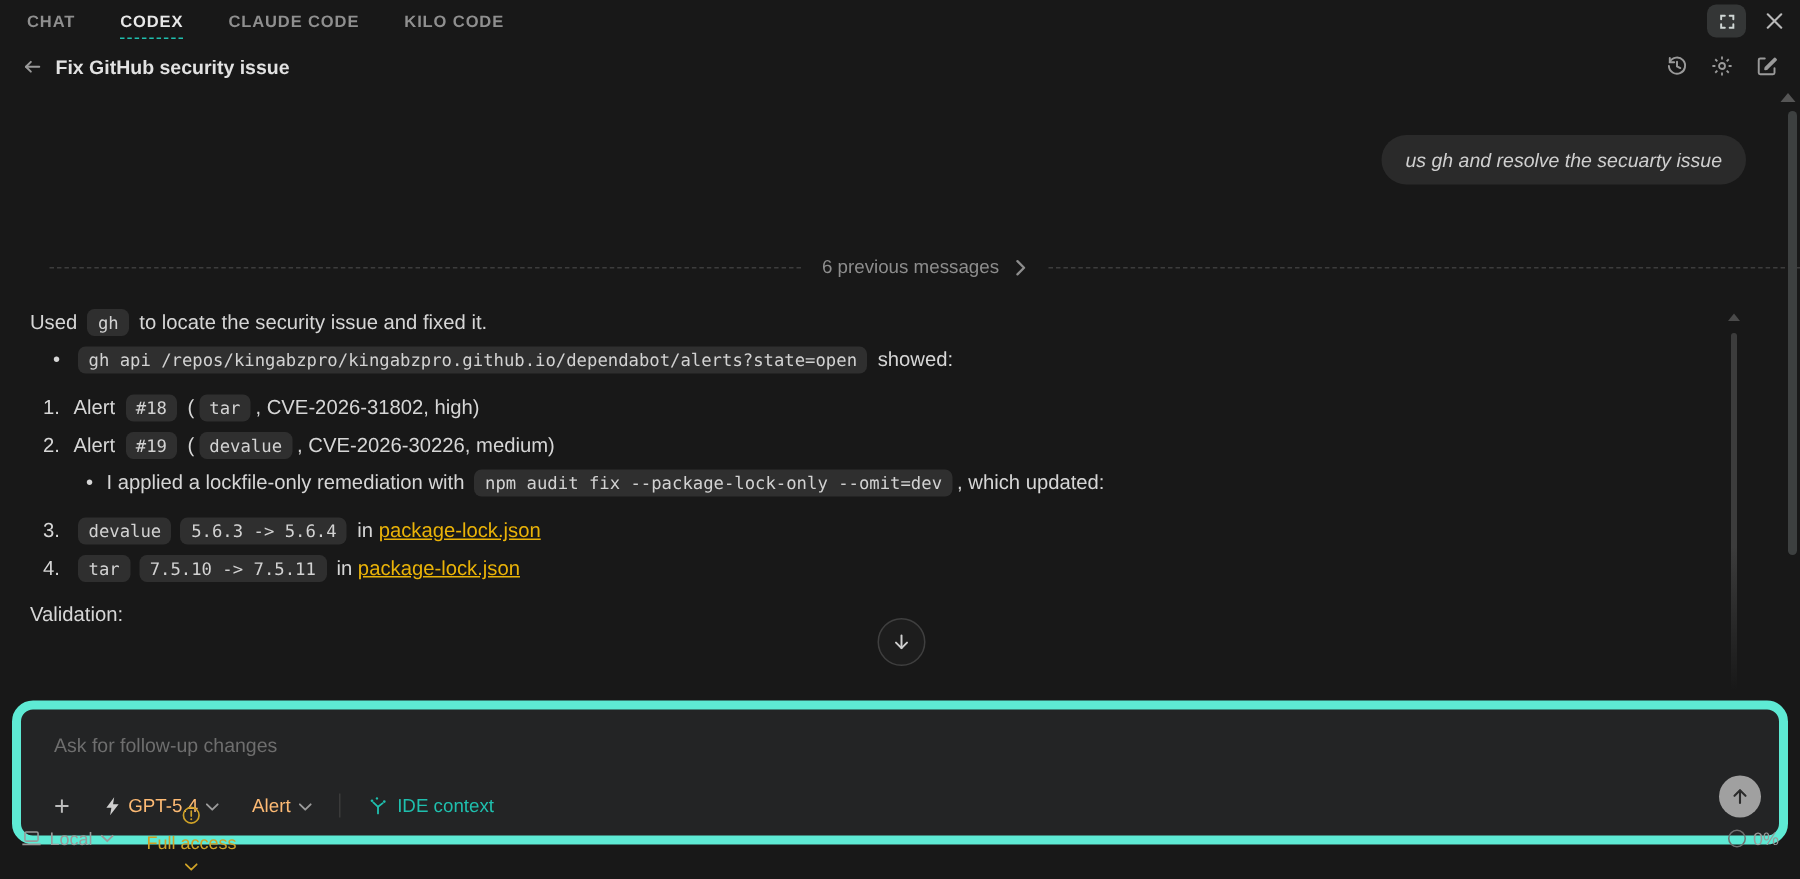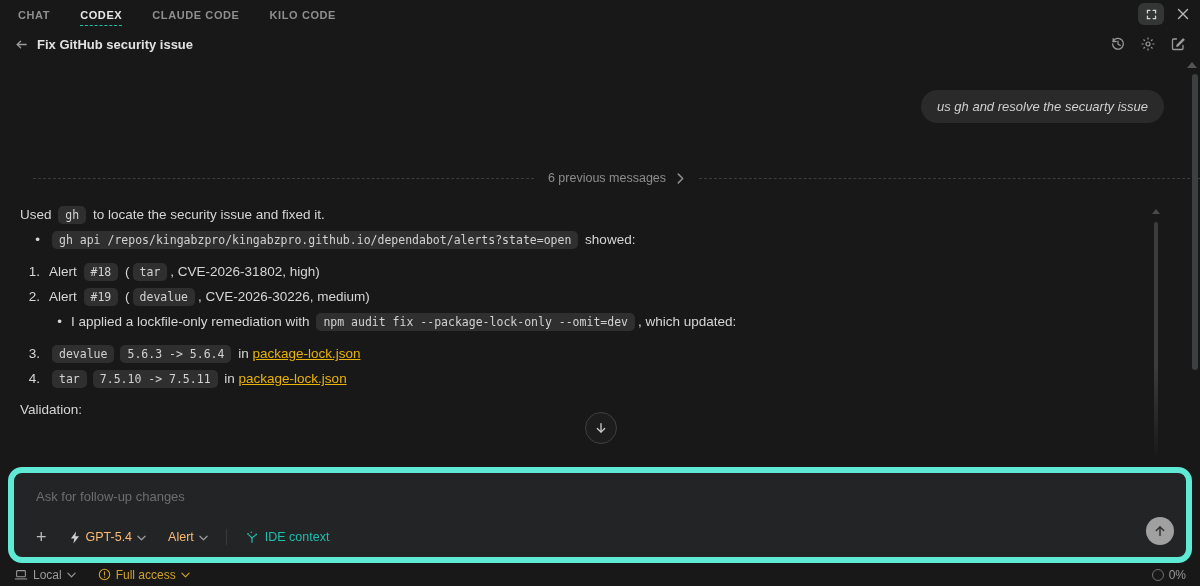--- a/index.html
+++ b/index.html
@@ -59,23 +59,23 @@
   .composer-controls{position:absolute;left:22px;bottom:12px;display:flex;align-items:center;gap:8px;color:#c3c3c3;}
   .plus-btn{font-size:18px;color:#bdbdbd;line-height:16px;margin-right:14px;cursor:pointer;}
   .ctl{display:flex;align-items:center;gap:5px;font-size:12.5px;color:#fdba74;cursor:pointer;}
   .ctl .chev{color:#9a9a9a;display:flex;align-items:center;margin-top:1px;}
   .ctl-sep{width:1px;height:16px;background:#3a3a3a;margin:0 10px;}
   .ide-ctx{display:flex;align-items:center;gap:6px;font-size:12.5px;color:#1fbfae;cursor:pointer;}
   .send-btn{position:absolute;right:12px;bottom:12px;width:28px;height:28px;border-radius:50%;background:#a0a0a0;
     display:flex;align-items:center;justify-content:center;color:#2b2b2b;cursor:pointer;}
 
   
-  .statusbar{position:absolute;left:0;right:0;bottom:0;height:23px;display:flex;align-items:center;padding:0 14px;font-size:12px;}
+  .statusbar{position:absolute;left:0;right:0;bottom:16px;height:23px;display:flex;align-items:center;padding:0 14px;font-size:12px;}
   .sb-item{display:flex;align-items:center;gap:5px;color:#9a9a9a;cursor:pointer;}
-  .sb-item.warn{color:#cfa227;margin-left:22px;}
+  .sb-item.warn{color:#cfa227;margin-left:22px;flex-direction:column;}
   .sb-item .chev{display:flex;align-items:center;margin-top:1px;}
   .sb-right{margin-left:auto;display:flex;align-items:center;gap:5px;color:#9a9a9a;}
   .ring{width:12px;height:12px;border-radius:50%;border:1.5px solid #707070;box-sizing:border-box;}
   svg{display:block;}
 </style>
 </head>
 <body>
 
 <div class="app">
 

